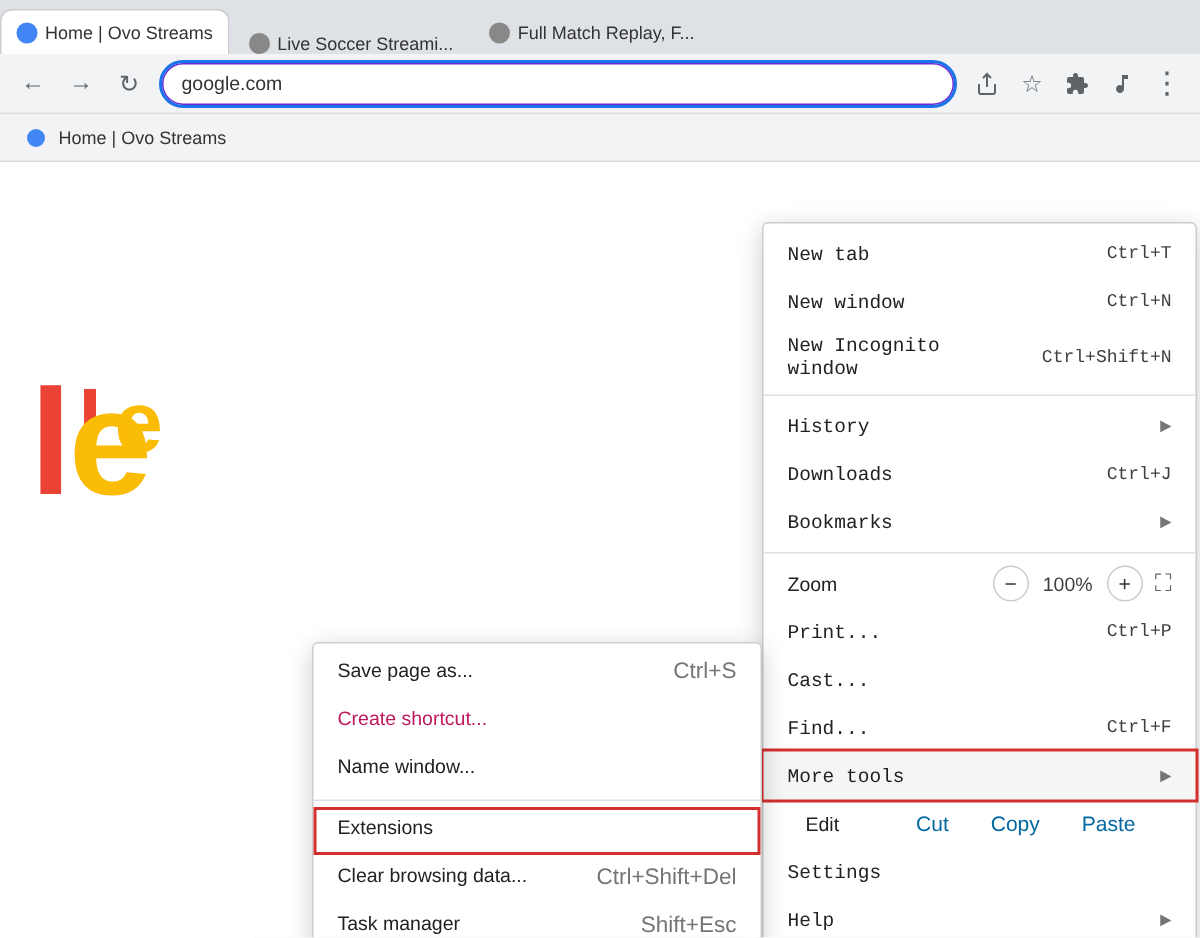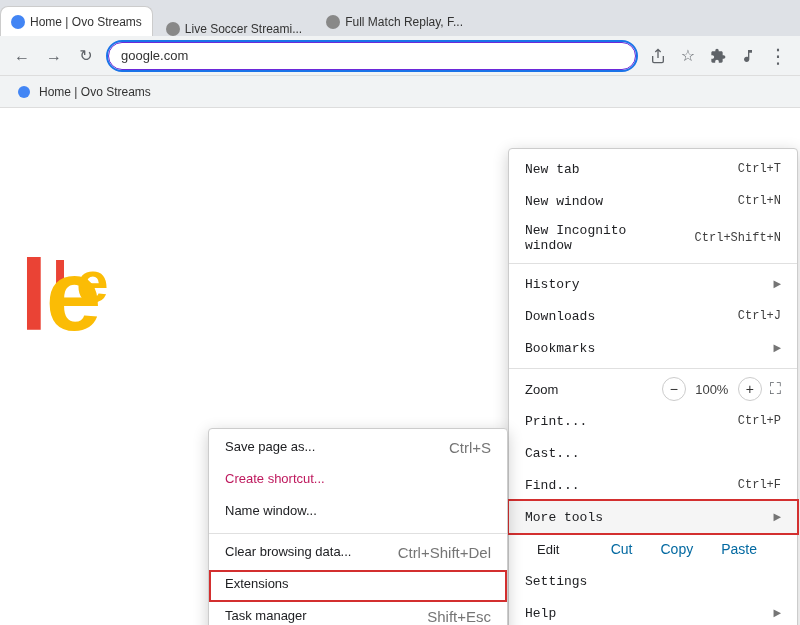--- a/index.html
+++ b/index.html
@@ -496,29 +496,29 @@
       <div class="submenu-item disabled">
         <span class="submenu-item-label">Create shortcut...</span>
       </div>
 
       <div class="submenu-item">
         <span class="submenu-item-label">Name window...</span>
       </div>
 
       <div class="menu-divider"></div>
 
+      <div class="submenu-item extensions-highlighted">
+        <span class="submenu-item-label">Extensions</span>
+      </div>
+
       <div class="submenu-item">
         <span class="submenu-item-label">Clear browsing data...</span>
         <span class="submenu-item-shortcut">Ctrl+Shift+Del</span>
       </div>
 
-      <div class="submenu-item extensions-highlighted">
-        <span class="submenu-item-label">Extensions</span>
-      </div>
-
       <div class="submenu-item">
         <span class="submenu-item-label">Task manager</span>
         <span class="submenu-item-shortcut">Shift+Esc</span>
       </div>
 
     </div>
 
   </div>
 </div>
 

